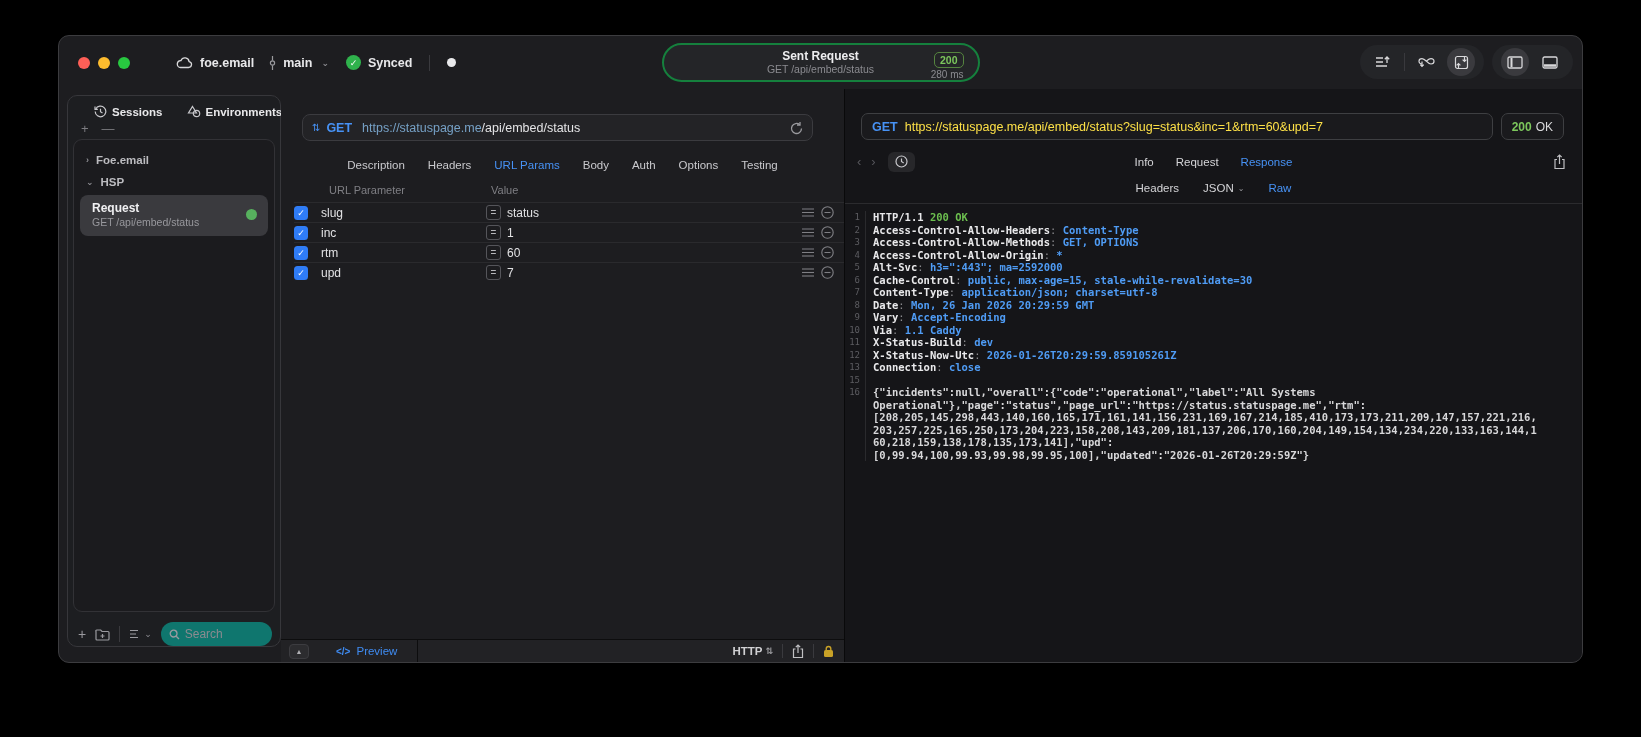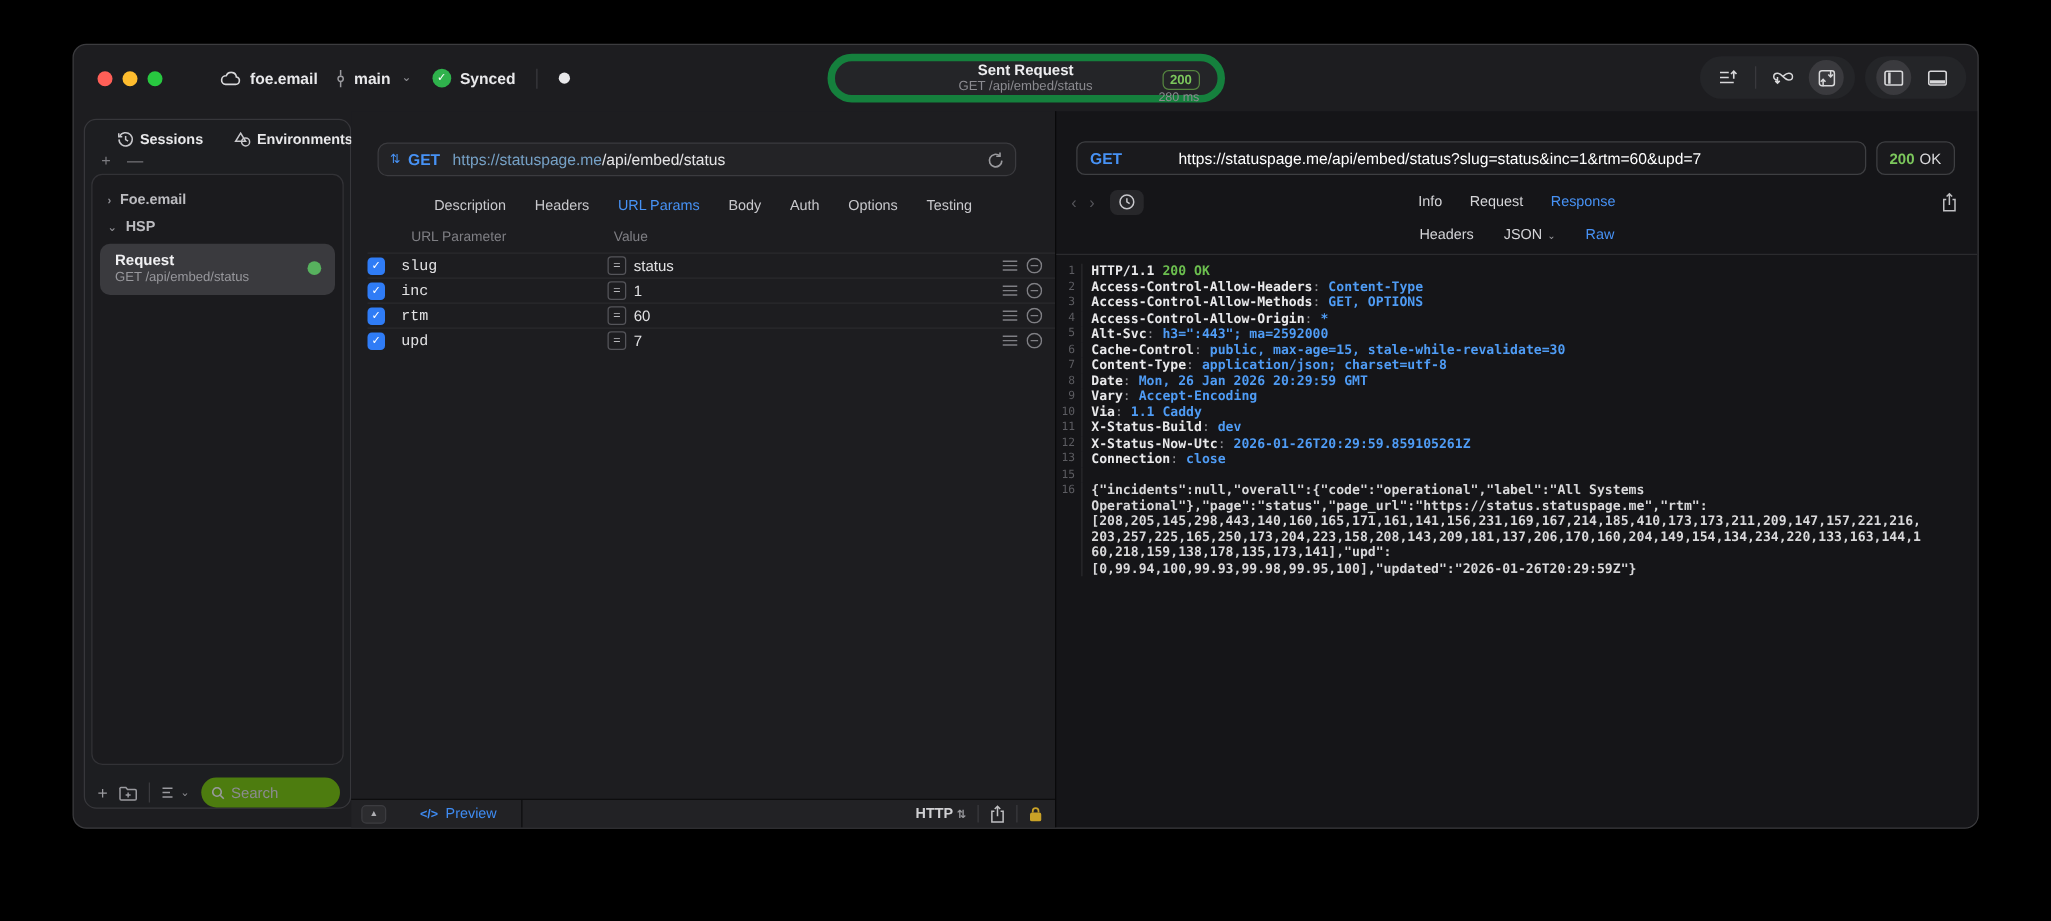--- a/index.html
+++ b/index.html
@@ -10,21 +10,21 @@
 
   
   .titlebar { height:53px; display:flex; align-items:center; position:relative; }
   .traffic { display:flex; gap:8px; margin-left:19px; }
   .tl { width:12px; height:12px; border-radius:50%; }
   .tl.r{background:#ff5f57}.tl.y{background:#febc2e}.tl.g{background:#28c840}
   .tb-left { display:flex; align-items:center; margin-left:46px; gap:7px; color:#e8e8ea; font-size:12.5px; font-weight:700; }
   .tb-sep { width:1px; height:16px; background:#3a3a3e; margin:0 10px; }
   .tb-dot { width:9px; height:9px; border-radius:50%; background:#e9e9eb; }
   .title-pill { position:absolute; left:50%; top:7px; transform:translateX(-50%);
-    width:318px; height:39px; background:#242528; border:6px solid #15803d; border-radius:20px;
+    width:318px; height:39px; background:#242528; border:2px solid #15803d; border-radius:20px;
     display:flex; align-items:center; justify-content:center; }
   .title-texts { text-align:center; }
   .title-main { font-size:12px; font-weight:700; color:#ededef; line-height:14px;}
   .title-sub { font-size:10.5px; color:#8b8b90; line-height:13px;}
   .title-right { position:absolute; right:14px; top:5px; text-align:right; }
   .badge-200 { display:inline-block; border:1px solid #55843f; color:#7cc75c; font-size:10.5px; font-weight:700;
     border-radius:5px; padding:0 5px; line-height:14px; }
   .dur { font-size:10px; color:#8b8b90; margin-top:1px; }
   .tb-right { position:absolute; right:9px; top:9px; display:flex; gap:8px; }
   .tb-pill { background:#242528; border-radius:17px; height:34px; display:flex; align-items:center; padding:0 9px; gap:7px;}
@@ -48,21 +48,21 @@
   .sb-group { display:flex; align-items:center; gap:7px; color:#bcbcc0; font-size:11.5px; font-weight:700;
     padding:5px 6px; }
   .chev { color:#8e8e93; font-size:9px; }
   .sb-req { background:#3a3a3e; border-radius:8px; margin-top:2px; padding:6px 10px 7px 12px;
     position:relative; }
   .sb-req-title { color:#f0f0f2; font-size:12px; font-weight:700; line-height:15px;}
   .sb-req-sub { color:#98989d; font-size:10.5px; line-height:13px;}
   .sb-req .dotg { position:absolute; right:11px; top:14px; width:11px; height:11px; border-radius:50%; background:#57b15e; }
   .sb-bottom { display:flex; align-items:center; gap:9px; padding:10px 8px 0 10px; color:#9a9a9f; }
   .sb-bsep { width:1px; height:16px; background:#3a3a3e; }
-  .search-pill { flex:1; background:#4d7c0f; border-radius:13px; height:24px; display:flex; align-items:center;
+  .search-pill { flex:1; background:#0f766e; border-radius:13px; height:24px; display:flex; align-items:center;
     padding:0 8px; gap:5px; }
   .search-pill input { background:transparent; border:none; outline:none; color:#c9c9cc; font-size:12px; width:100%;
     font-family:"Liberation Sans","DejaVu Sans",sans-serif;}
   .search-pill input::placeholder { color:#8b8b90; }
 
   
   .reqpanel { width:563px; display:flex; flex-direction:column; background:#1d1d20; position:relative;}
   .url-row { padding:25px 31px 0 21px; }
   .url-field { height:27px; background:#232326; border:1px solid #3b3b3f; border-radius:8px;
     display:flex; align-items:center; padding:0 9px; gap:6px; font-size:12.5px; }
@@ -73,21 +73,21 @@
   .u-refresh { margin-left:auto; color:#9a9a9e; }
   .req-tabs { display:flex; justify-content:center; gap:23px; padding:18px 0 13px; font-size:11.5px; color:#c9c9cd; font-weight:400;}
   .req-tab.active { color:#4792f5; }
   .ptable { flex:1; padding-left:13px; font-size:12px; }
   .phead { display:flex; color:#7f7f84; font-size:11px; padding-bottom:6px; }
   .phead .h1 { margin-left:35px; }
   .phead .h2 { margin-left:86px; }
   .prow { display:flex; align-items:center; height:20px; border-top:1px solid #2a2a2d; }
   .prow .cb { width:14px; height:14px; background:#2f7cf6; border-radius:3.5px; color:#fff; font-size:9px;
     display:flex; align-items:center; justify-content:center; }
-  .prow .pname { width:178px; color:#e2e2e4; padding-left:13px;font-family:Liberation Mono, monospace; }
+  .prow .pname { width:178px; color:#e2e2e4; padding-left:13px; }
   .prow .eq { width:15px; height:15px; border:1px solid #55555a; border-radius:3px; color:#b8b8bc; font-size:10px;
     display:flex; align-items:center; justify-content:center; }
   .prow .pval { flex:1; color:#e2e2e4; padding-left:6px; }
   .prow .ricons { display:flex; gap:7px; align-items:center; color:#7f7f84; padding-right:10px;}
   .prow.add { color:#6e6e73; border-top:1px solid #2a2a2d; }
   .prow.add .pname { color:#6e6e73; padding-left:27px; width:191px;}
   .prow.add .pval { color:#6e6e73; }
   .req-footer { margin-top:auto; height:23px; background:#222225; border-top:1px solid #0d0d0e;
     display:flex; align-items:center; padding:0 10px 0 8px; position:relative; font-size:11.5px; }
   .exp-btn { width:20px; height:15px; background:#2c2c2f; border:1px solid #3c3c40; border-radius:4px;
@@ -98,21 +98,21 @@
   .foot-right { margin-left:auto; display:flex; align-items:center; gap:9px; color:#d0d0d3; }
   .http-ud { font-size:9px; color:#9a9a9e; }
   .fsep { width:1px; height:14px; background:#3a3a3e; }
 
   
   .resppanel { flex:1; background:#151518; border-left:1px solid #09090a; display:flex; flex-direction:column; }
   .resp-url-row { display:flex; gap:8px; padding:24px 18px 0 16px; align-items:center; }
   .resp-url-box { flex:1; height:27px; border:1px solid #3e3f42; border-radius:7px; background:#1a1a1d;
     display:flex; align-items:center; padding:0 10px; gap:7px; font-size:12.5px; white-space:nowrap; overflow:hidden;}
   .r-get { color:#4792f5; font-weight:700; }
-  .r-url { color:#ffffff;margin-left:38px; }
+  .r-url { color:#fde047; }
   .resp-status { height:27px; border:1px solid #3e3f42; border-radius:7px; background:#1a1a1d;
     display:flex; align-items:center; padding:0 10px; gap:4px; font-size:12px; font-weight:700; }
   .st-code { color:#7cc75c; } .st-ok { color:#d9d9db; font-weight:400;}
   .resp-nav { display:flex; align-items:center; padding:11px 16px 0 12px; position:relative; height:32px;}
   .nav-chevs { display:flex; gap:10px; color:#55555a; font-size:13px; }
   .hist-btn { margin-left:12px; width:27px; height:20px; background:#27272a; border-radius:6px;
     display:flex; align-items:center; justify-content:center; color:#c8c8cc; }
   .resp-tabs { position:absolute; left:50%; transform:translateX(-50%); display:flex; gap:22px;
     font-size:11.5px; color:#d5d5d8;text-align:right; }
   .resp-tab.active { color:#4792f5; }

